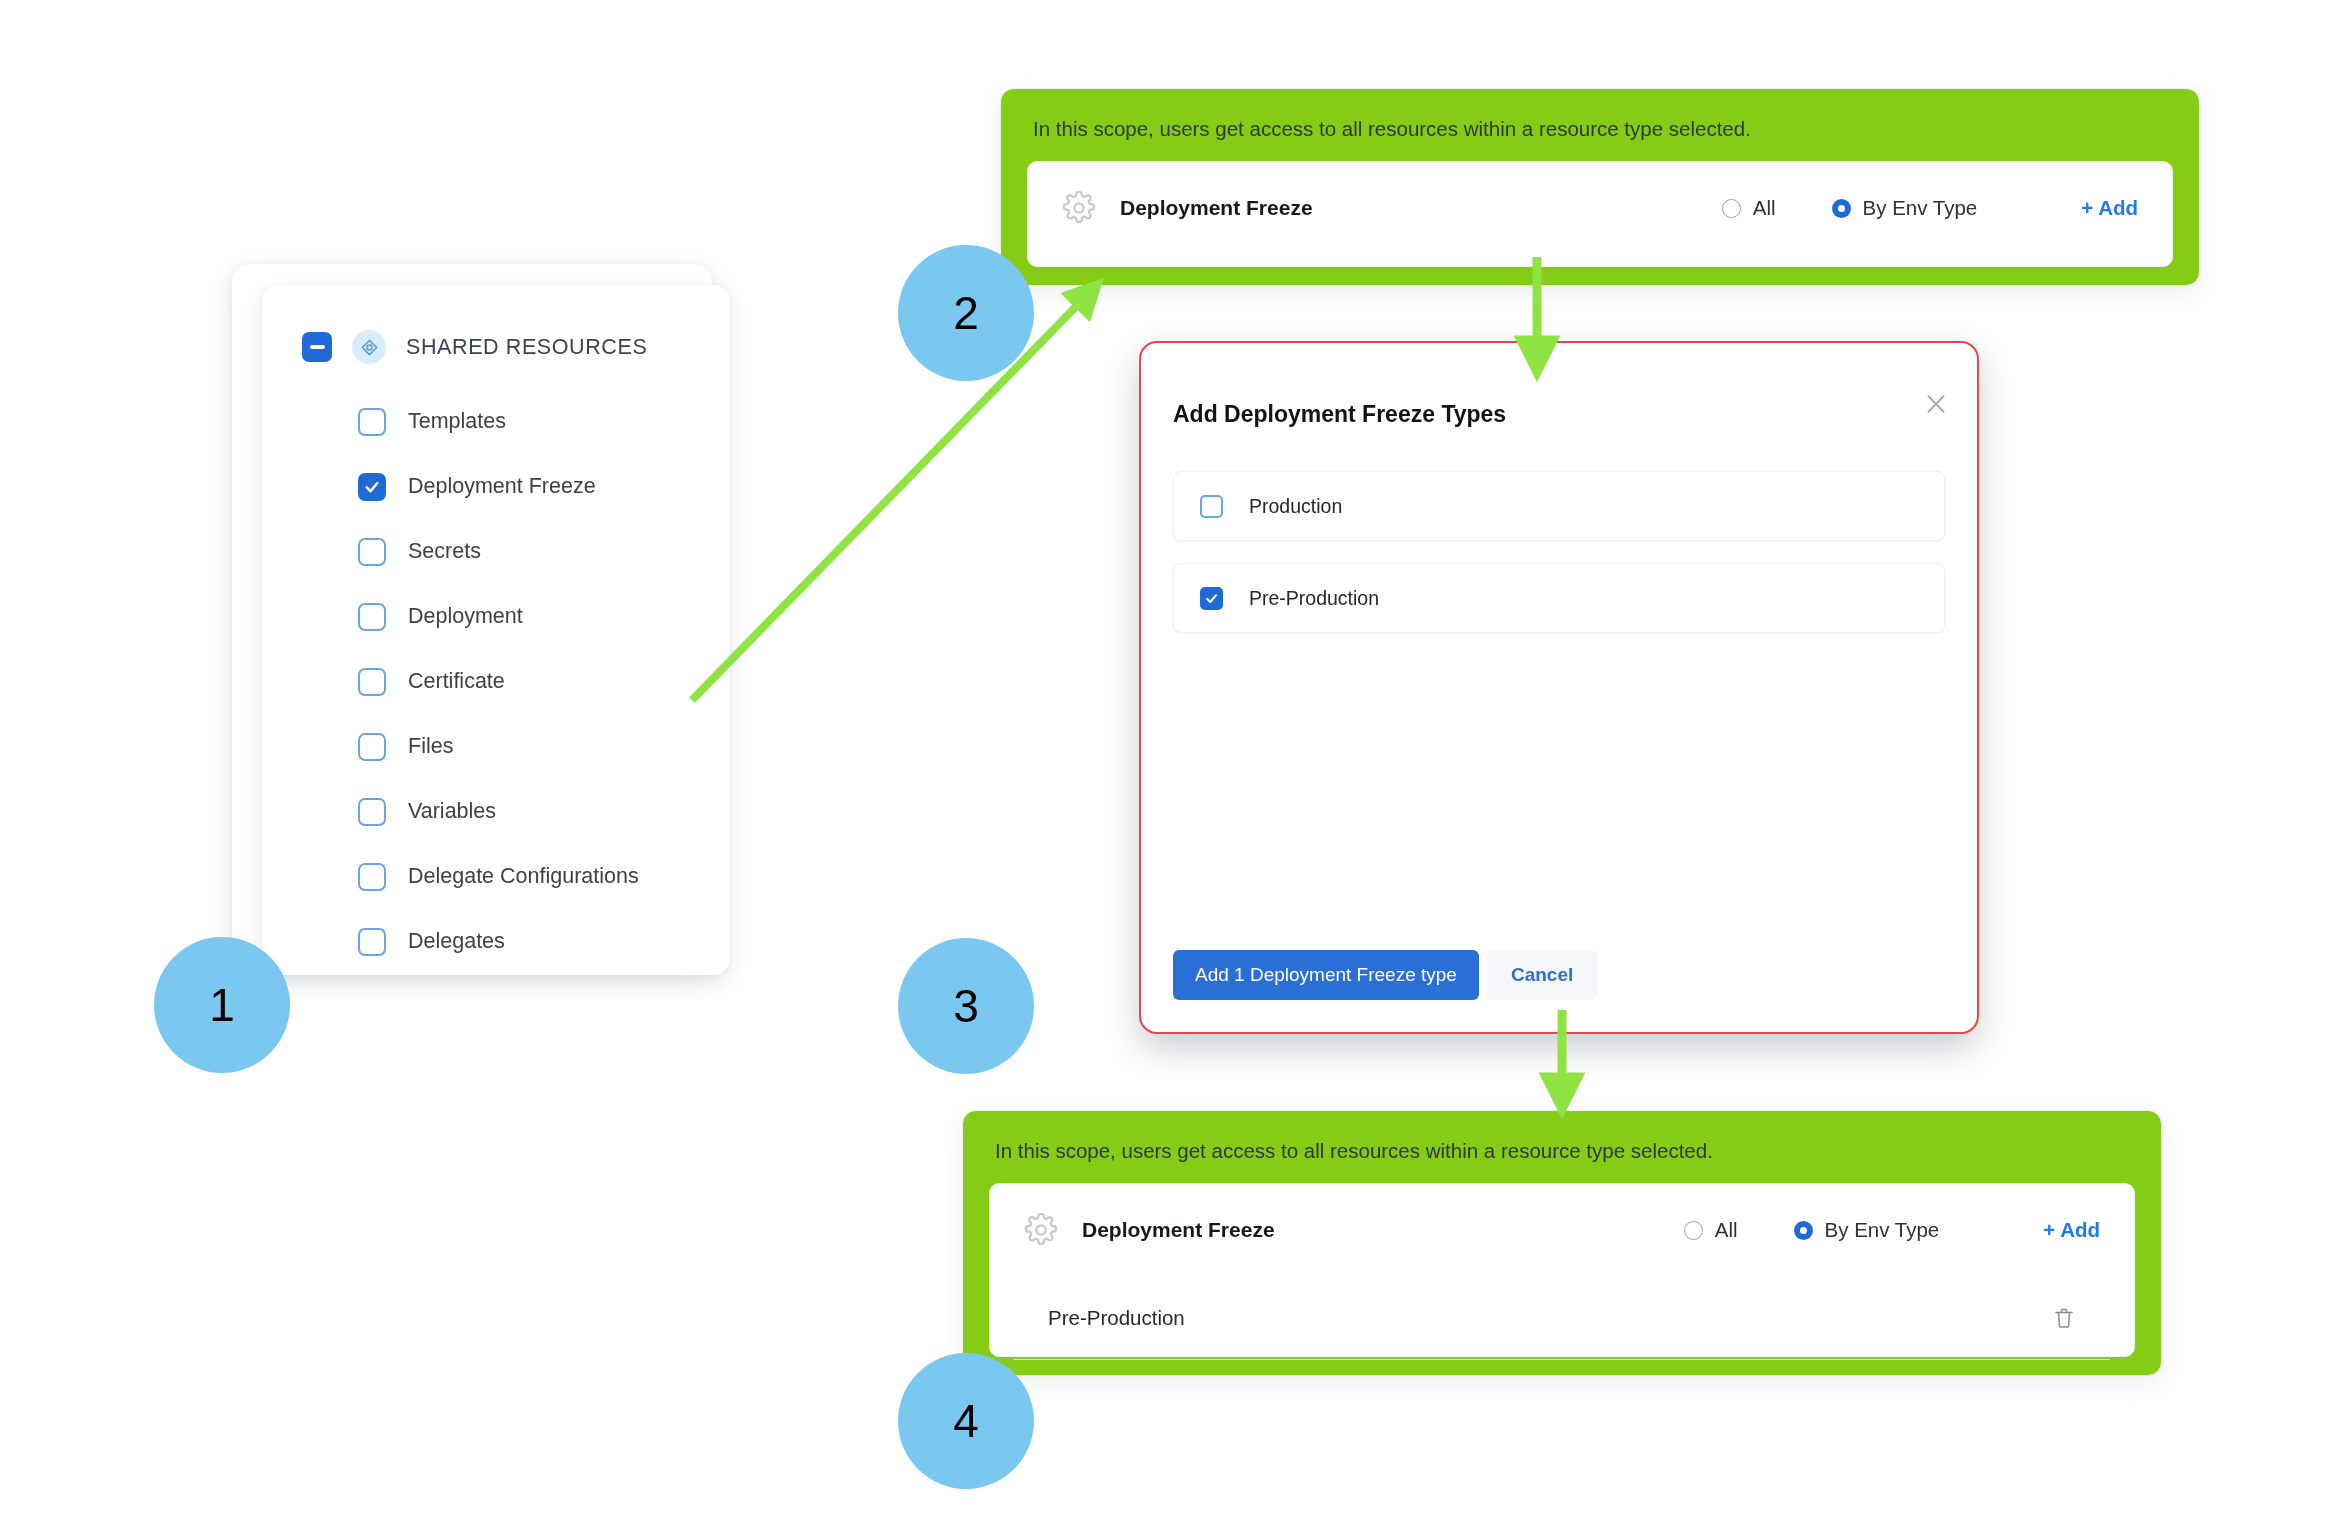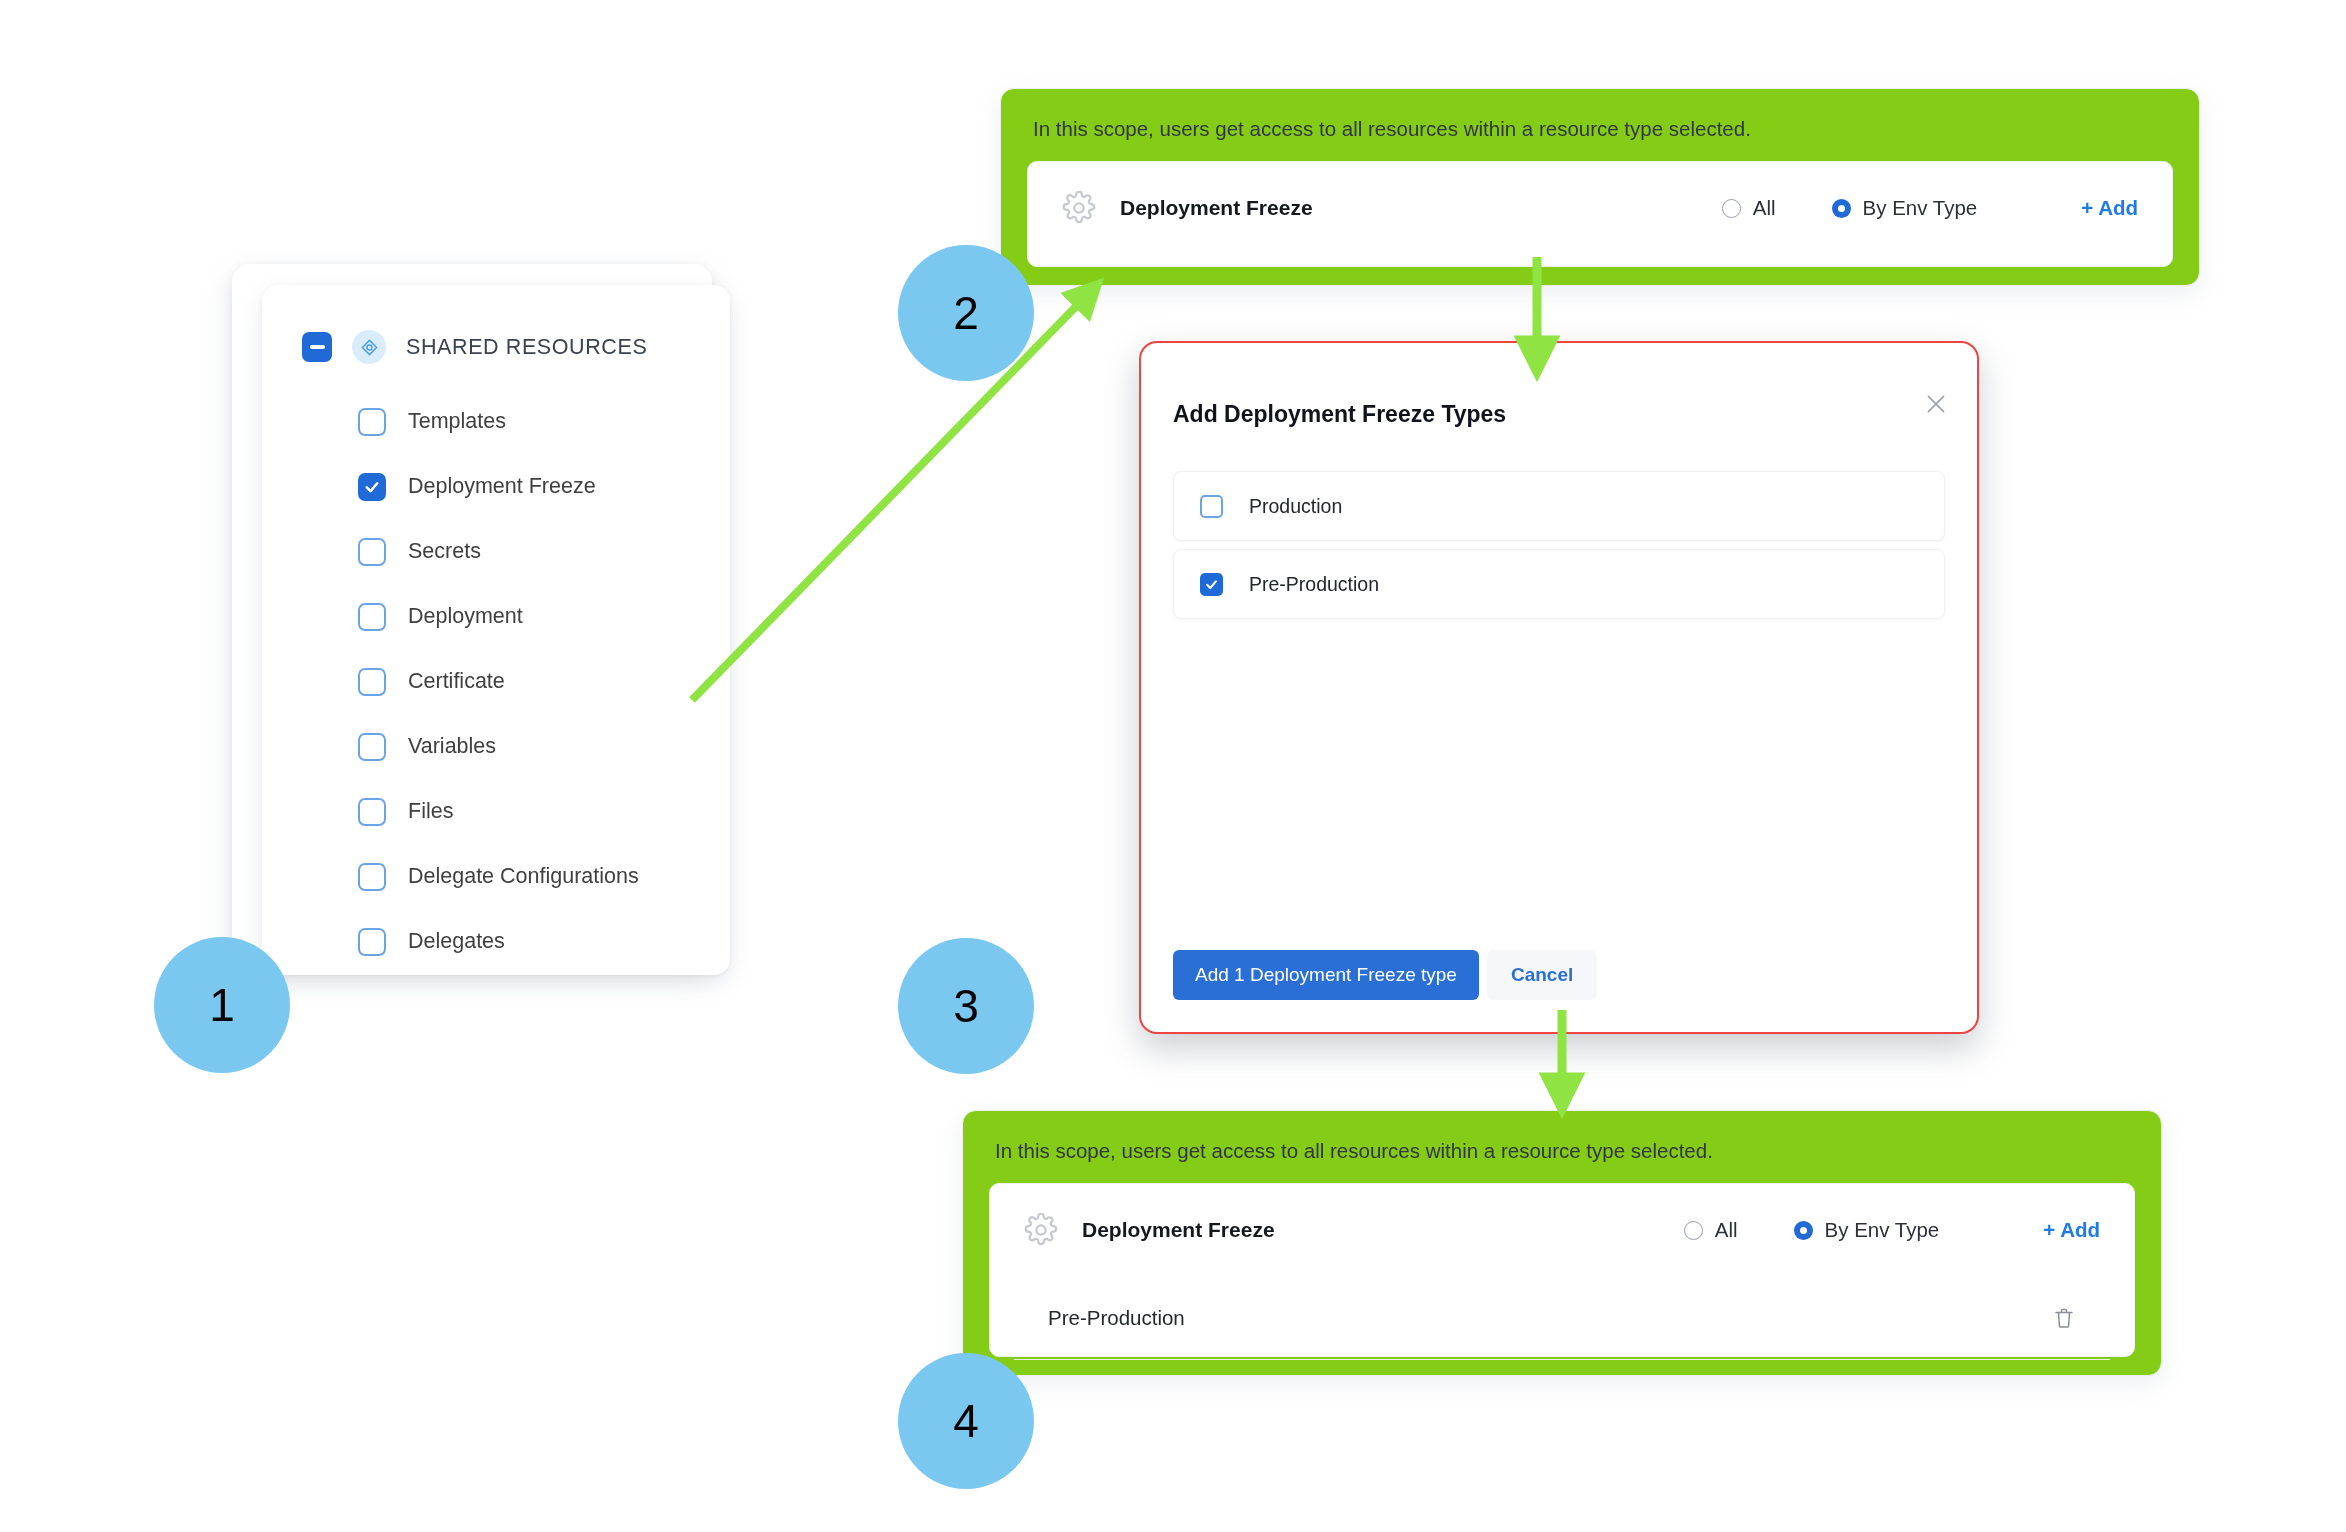--- a/index.html
+++ b/index.html
@@ -140,21 +140,21 @@
     width: 26px; height: 26px; display:block;
   }
   .modal-list { position: absolute; left: 32px; right: 32px; top: 128px; }
   .modal-opt {
     display: flex; align-items: center;
     height: 70px; padding: 0 26px;
     background: #ffffff;
     border: 1px solid #eef0f4;
     border-radius: 8px;
     box-shadow: 0 1px 2px rgba(130,140,160,0.08);
-    margin-bottom: 8px;
+    margin-bottom: 22px;
   }
   .modal-opt .cb { width: 23px; height: 23px; border-radius: 5px; }
   .modal-opt .cb.checked svg { width: 15px; height: 15px; }
   .modal-opt-label { font-size: 19.5px; color: #23272e; margin-left: 26px; white-space: nowrap; }
 
   .modal-footer { position: absolute; left: 32px; bottom: 32px; display:flex; align-items:center; gap: 8px; }
   .btn-primary {
     background: #2a6fd6; color: #ffffff;
     font-size: 19px; font-weight: 400;
     border: none; border-radius: 6px;
@@ -235,26 +235,26 @@
         <span class="tree-row-label">Deployment</span>
       </div>
 
       <div class="tree-row">
         <span class="cb"></span>
         <span class="tree-row-label">Certificate</span>
       </div>
 
       <div class="tree-row">
         <span class="cb"></span>
+        <span class="tree-row-label">Files</span>
+      </div>
+
+      <div class="tree-row">
+        <span class="cb"></span>
         <span class="tree-row-label">Variables</span>
-      </div>
-
-      <div class="tree-row">
-        <span class="cb"></span>
-        <span class="tree-row-label">Files</span>
       </div>
 
       <div class="tree-row">
         <span class="cb"></span>
         <span class="tree-row-label">Delegate Configurations</span>
       </div>
 
       <div class="tree-row">
         <span class="cb"></span>
         <span class="tree-row-label">Delegates</span>

